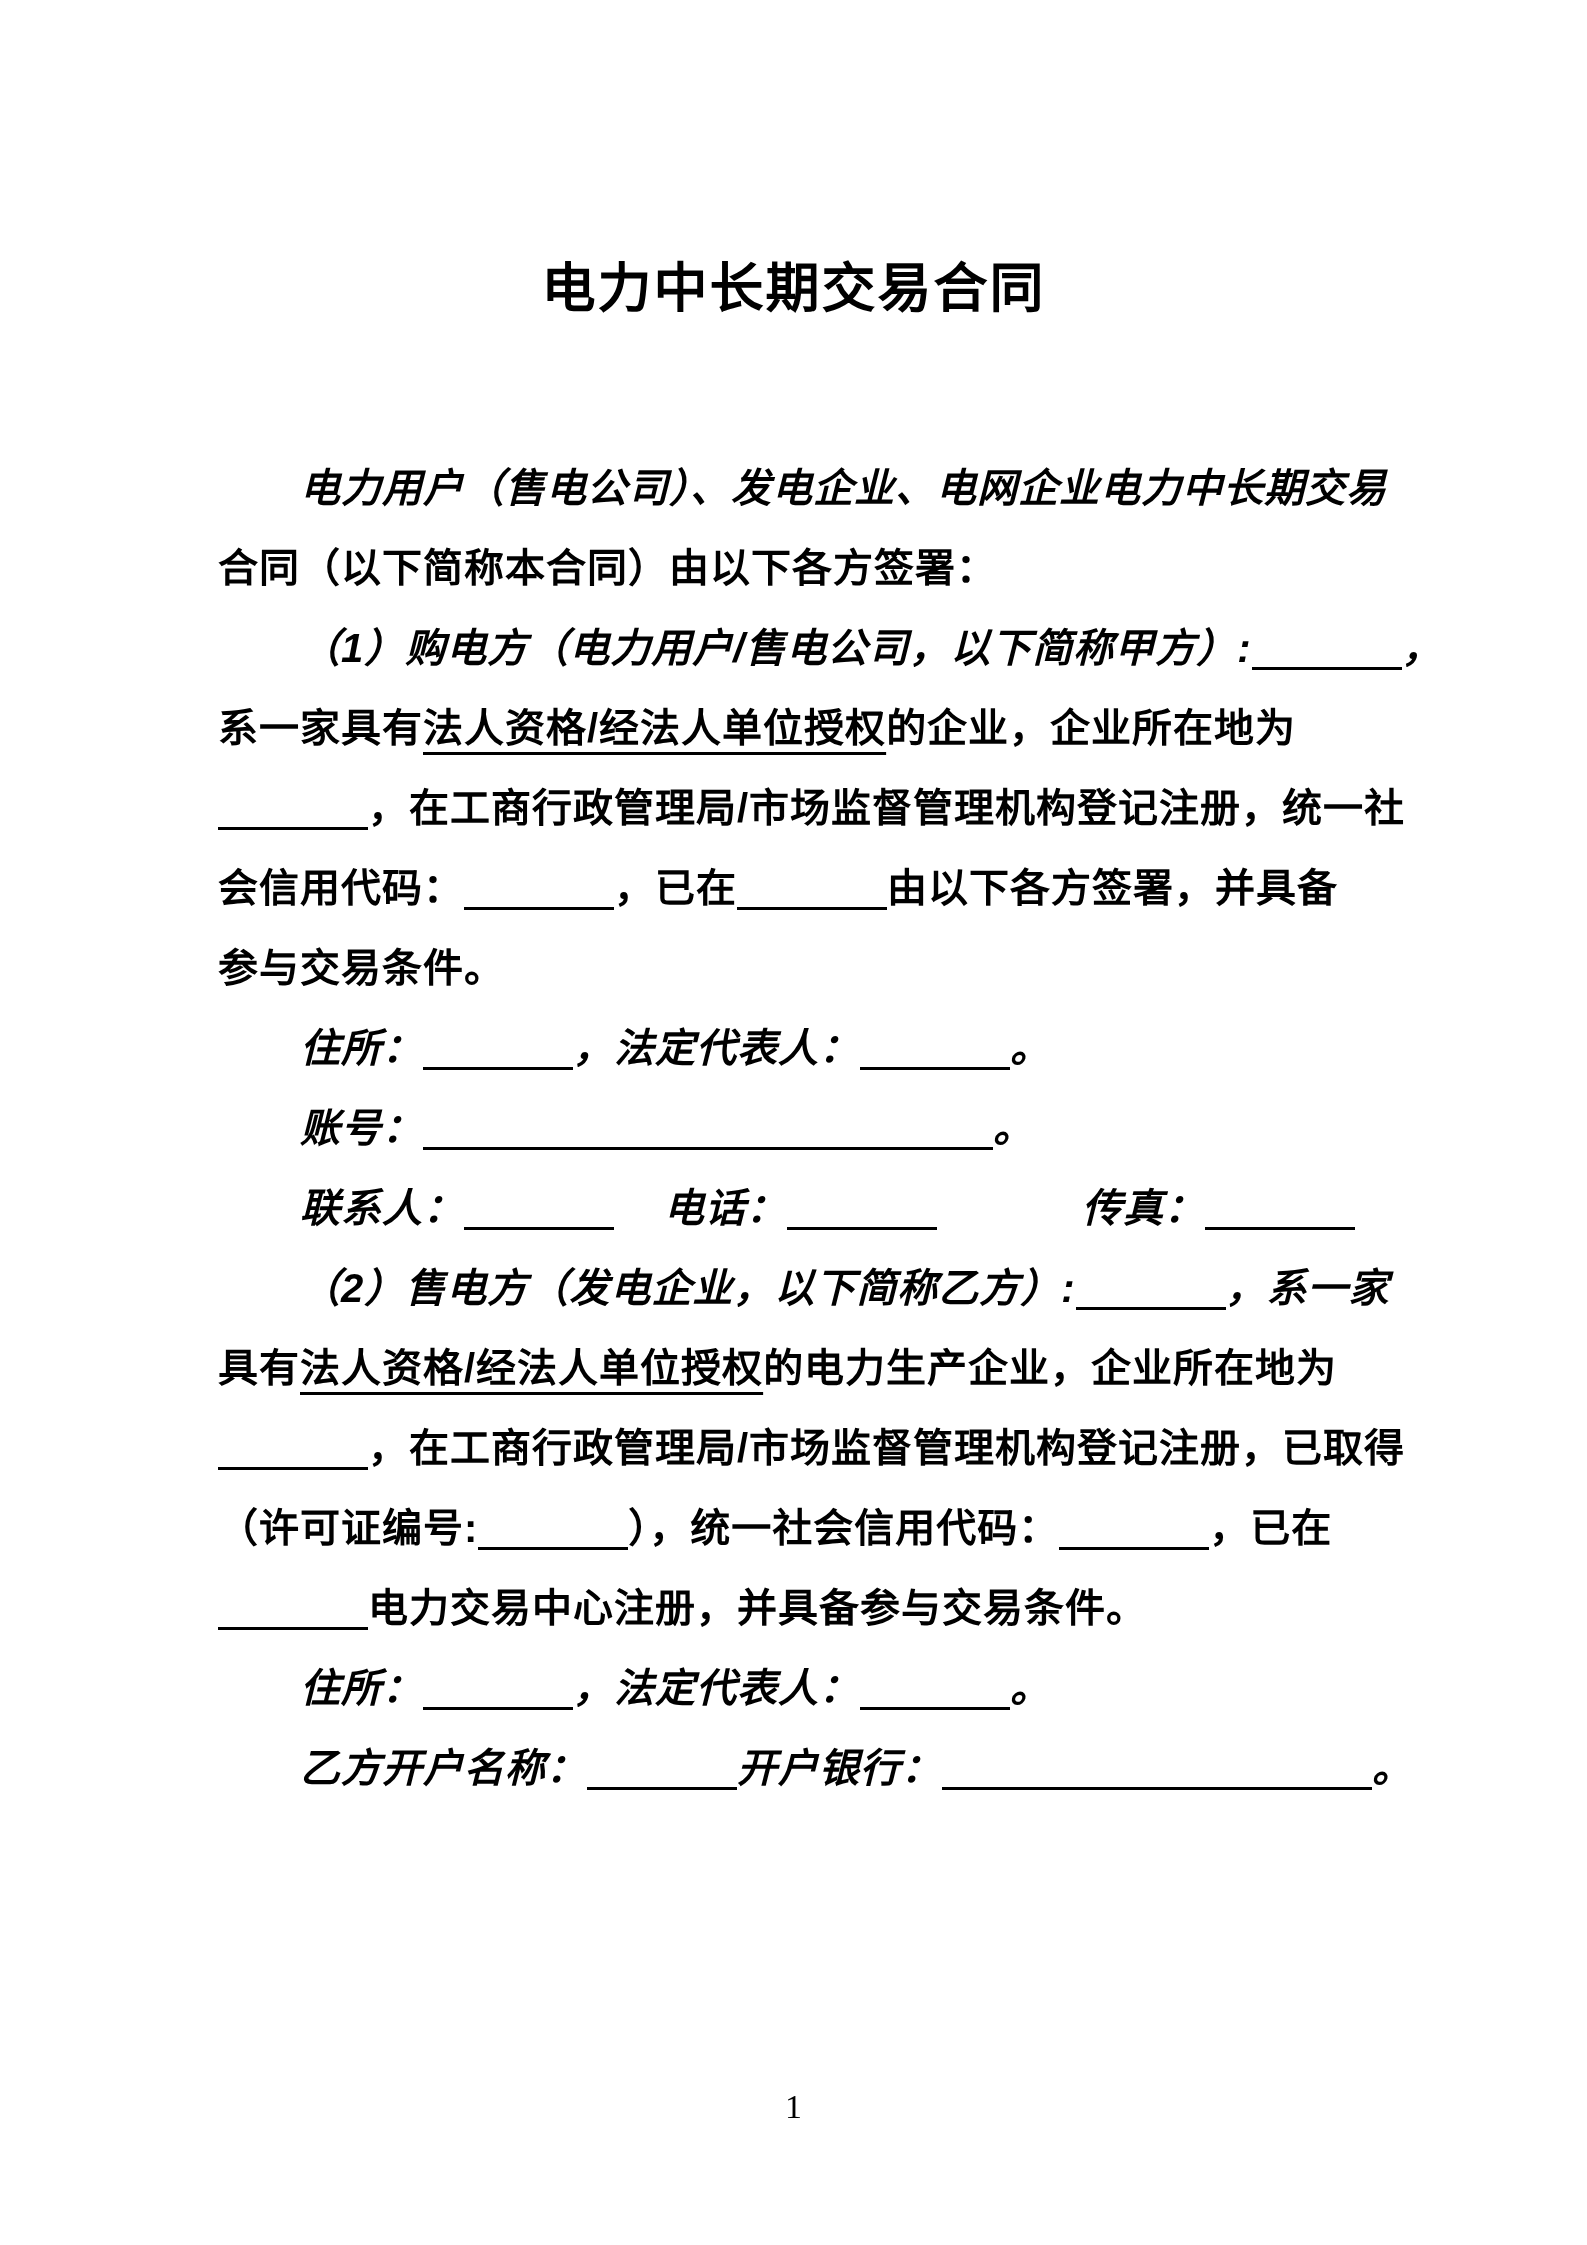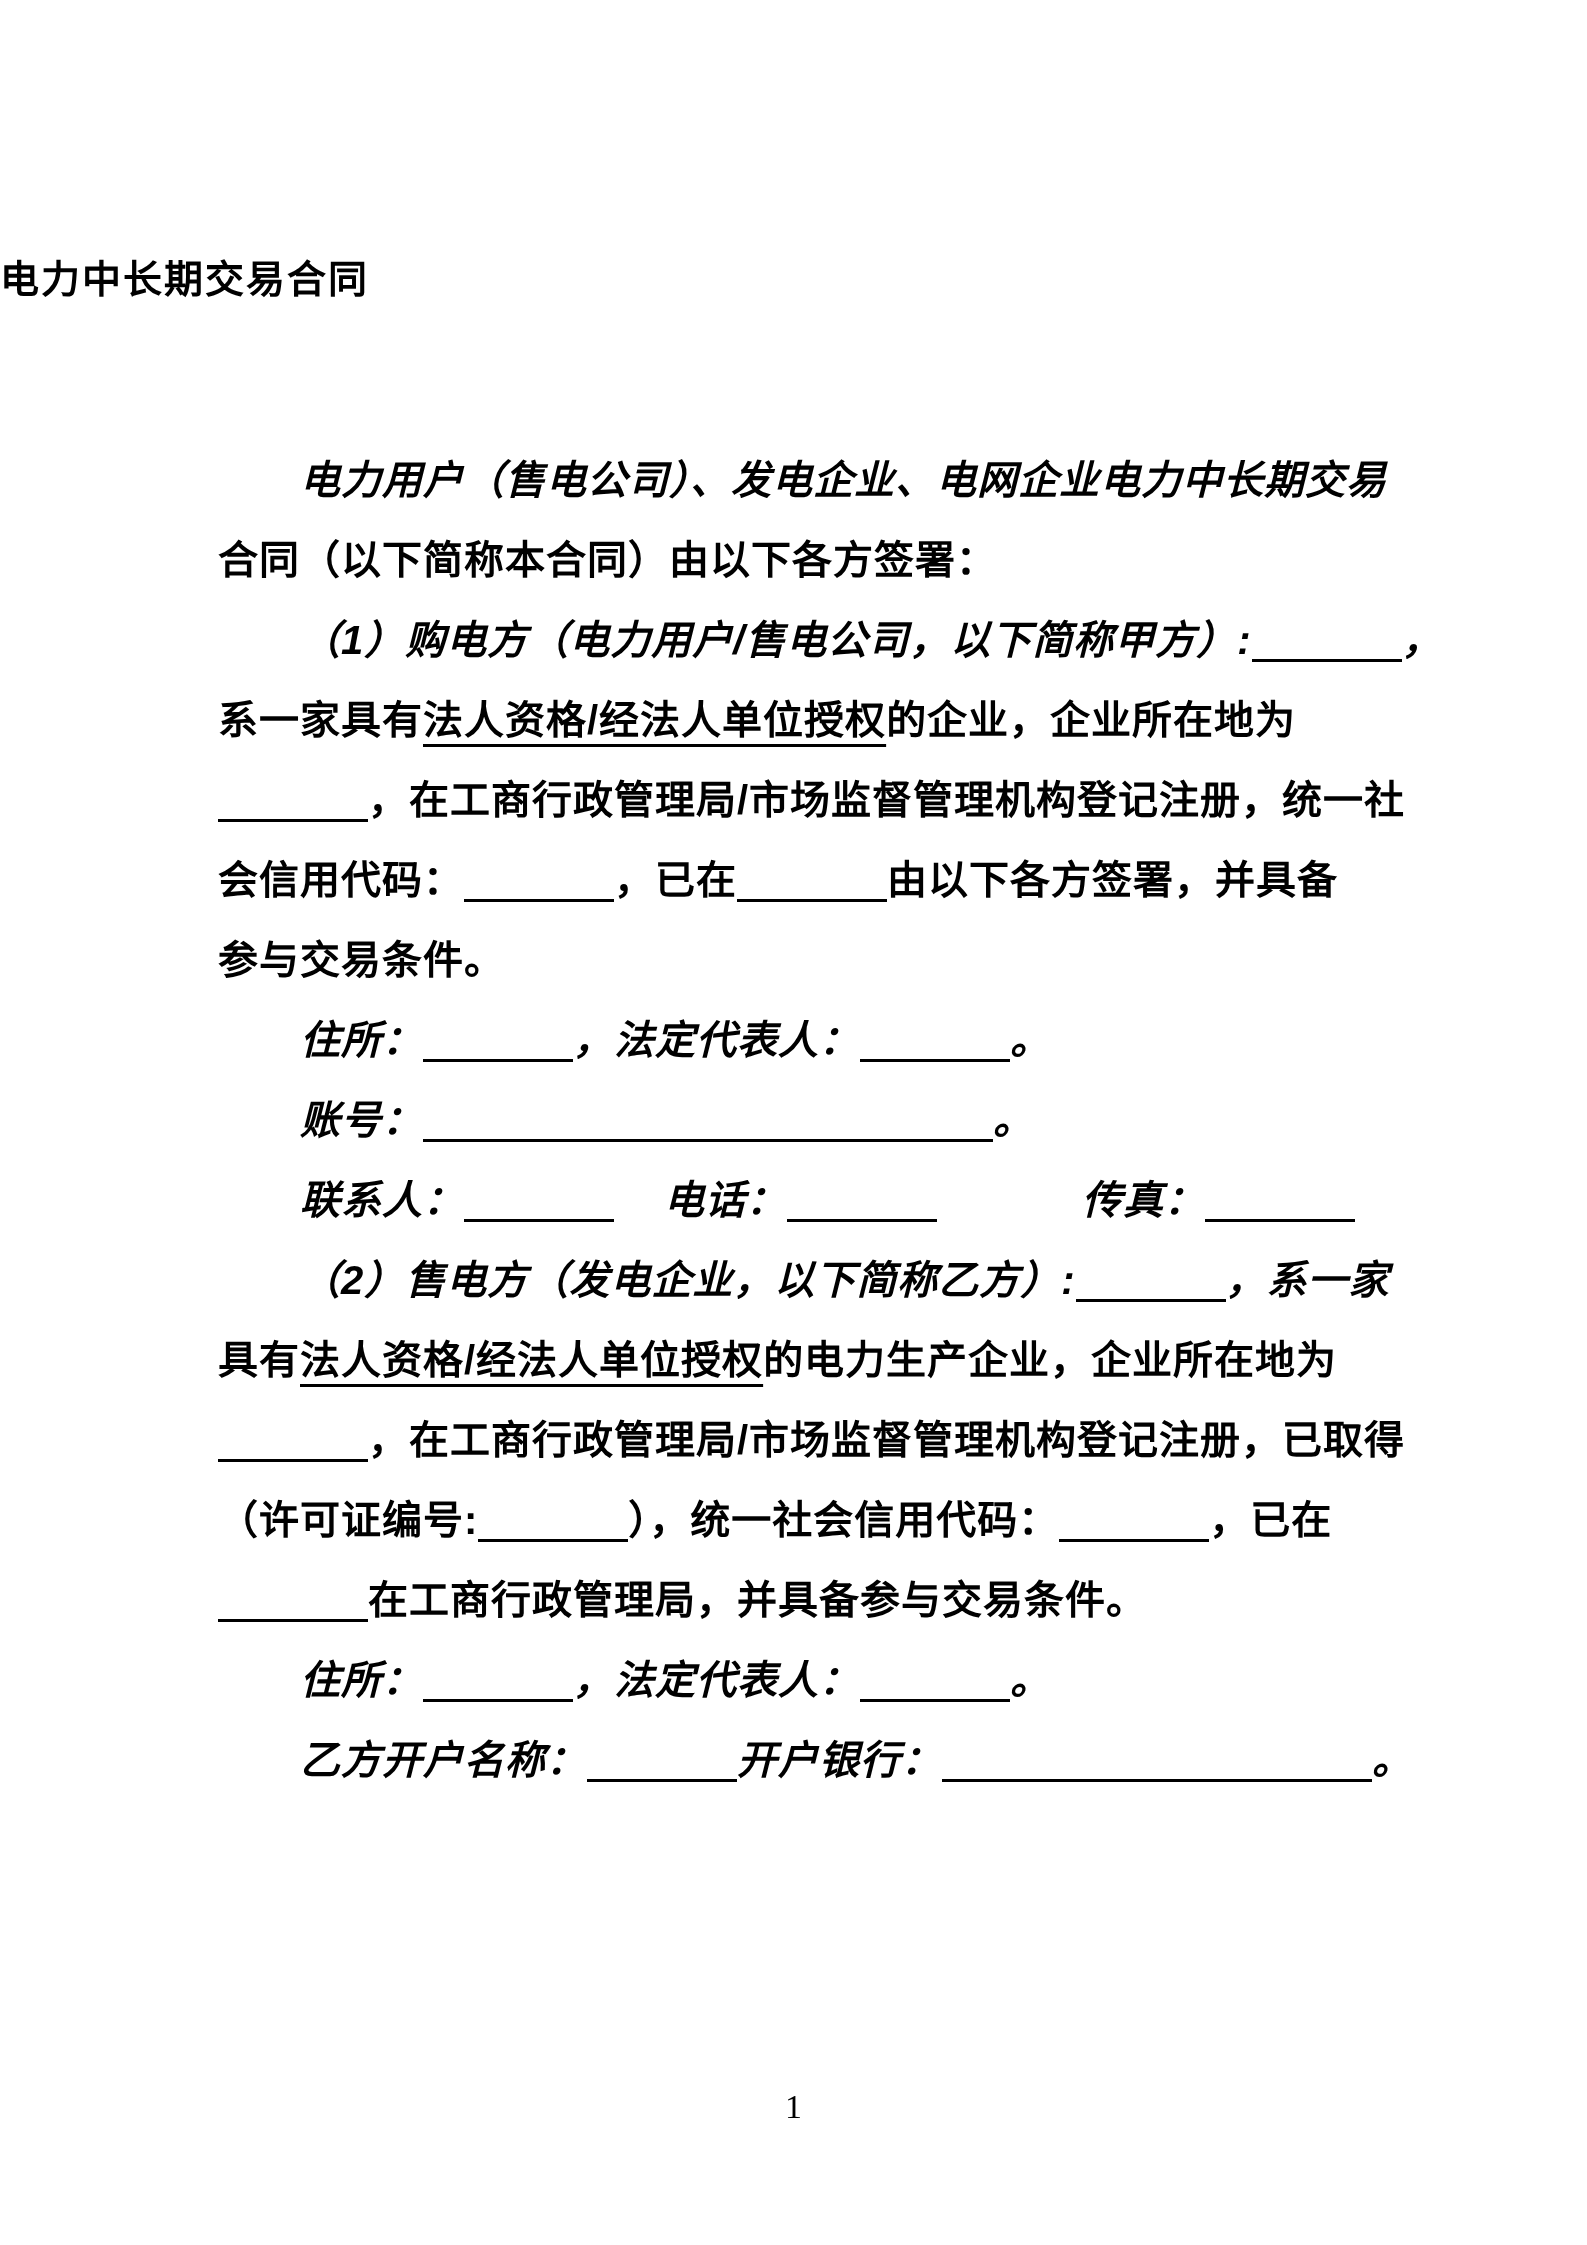--- a/index.html
+++ b/index.html
@@ -11,23 +11,24 @@
   .page{
     position:relative;
     width:1587px;
     height:2245px;
     background:var(--page-bg);
     color:var(--text-color);
     font-family:"Liberation Sans","DejaVu Sans",sans-serif;
     overflow:hidden;
   }
   .title{
-    margin:0;
+    margin:8px;
     padding-top:248px;
-    font-size:39px;
+    text-align:center;
+    font-size:54px;
     line-height:64px;
     font-weight:700;
     letter-spacing:2px;
   }
   .doc-body{
     margin-top:128px;
     margin-left:218px;
     width:1230px;
     font-size:40px;
     line-height:80px;
@@ -81,18 +82,18 @@
       <div class="line"><span class="blank" style="width: 150px;"></span><span class="seg">，在工商行政管理局/市场监督管理机构登记注册，统一社</span></div>
       <div class="line"><span class="seg">会信用代码：</span><span class="blank" style="width: 150px;"></span><span class="seg">，已在</span><span class="blank" style="width: 150px;"></span><span class="seg">由以下各方签署，并具备</span></div>
       <div class="line"><span class="seg">参与交易条件。</span></div>
       <div class="line indent"><span class="seg">住所：</span><span class="blank" style="width: 150px;"></span><span class="seg">，法定代表人：</span><span class="blank" style="width: 150px;"></span><span class="seg">。</span></div>
       <div class="line indent"><span class="seg">账号：</span><span class="blank" style="width: 570px;"></span><span class="seg">。</span></div>
       <div class="line indent"><span class="seg">联系人：</span><span class="blank" style="width: 150px;"></span><span class="gap" style="width: 50px;"></span><span class="seg">电话：</span><span class="blank" style="width: 150px;"></span><span class="gap" style="width: 145px;"></span><span class="seg">传真：</span><span class="blank" style="width: 150px;"></span></div>
       <div class="line indent"><span class="seg">（2）售电方（发电企业，以下简称乙方）:</span><span class="blank" style="width: 150px;"></span><span class="seg">，系一家</span></div>
       <div class="line"><span class="seg">具有</span><span class="seg u">法人资格/经法人单位授权</span><span class="seg">的电力生产企业，企业所在地为</span></div>
       <div class="line"><span class="blank" style="width: 150px;"></span><span class="seg">，在工商行政管理局/市场监督管理机构登记注册，已取得</span></div>
       <div class="line"><span class="seg">（许可证编号:</span><span class="blank" style="width: 150px;"></span><span class="seg">），统一社会信用代码：</span><span class="blank" style="width: 150px;"></span><span class="seg">，已在</span></div>
-      <div class="line"><span class="blank" style="width: 150px;"></span><span class="seg">在工商行政管理局，并具备参与交易条件。</span></div>
+      <div class="line"><span class="blank" style="width: 150px;"></span><span class="seg">电力交易中心注册，并具备参与交易条件。</span></div>
       <div class="line indent"><span class="seg">住所：</span><span class="blank" style="width: 150px;"></span><span class="seg">，法定代表人：</span><span class="blank" style="width: 150px;"></span><span class="seg">。</span></div>
       <div class="line indent"><span class="seg">乙方开户名称：</span><span class="blank" style="width: 150px;"></span><span class="seg">开户银行：</span><span class="blank" style="width: 430px;"></span><span class="seg">。</span></div>
     </div>
   <div class="page-number">1</div>
 </div>
 
 </body></html>

